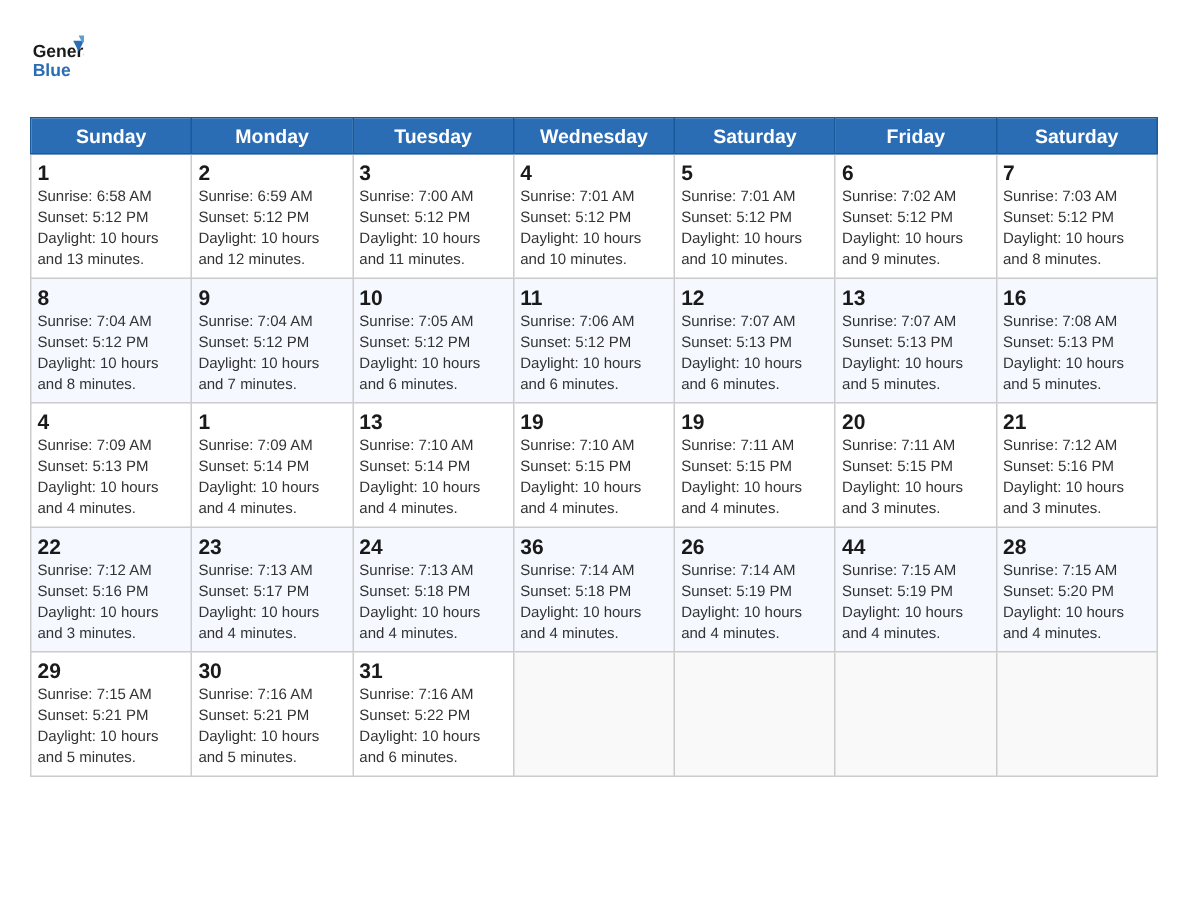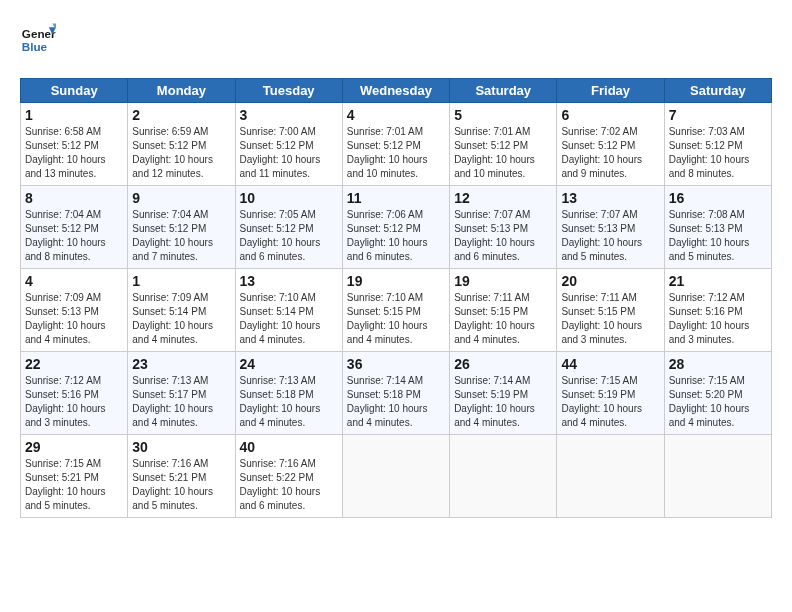--- a/index.html
+++ b/index.html
@@ -351,21 +351,21 @@
       </td>
         <td>
         <span class="day-num">30</span>
         <div class="day-info">
           Sunrise: 7:16 AM<br>
           Sunset: 5:21 PM<br>
           Daylight: 10 hours and 5 minutes.
         </div>
       </td>
         <td>
-        <span class="day-num">40</span>
+        <span class="day-num">31</span>
         <div class="day-info">
           Sunrise: 7:16 AM<br>
           Sunset: 5:22 PM<br>
           Daylight: 10 hours and 6 minutes.
         </div>
       </td>
         <td class="empty-cell"></td>
         <td class="empty-cell"></td>
         <td class="empty-cell"></td>
         <td class="empty-cell"></td>

